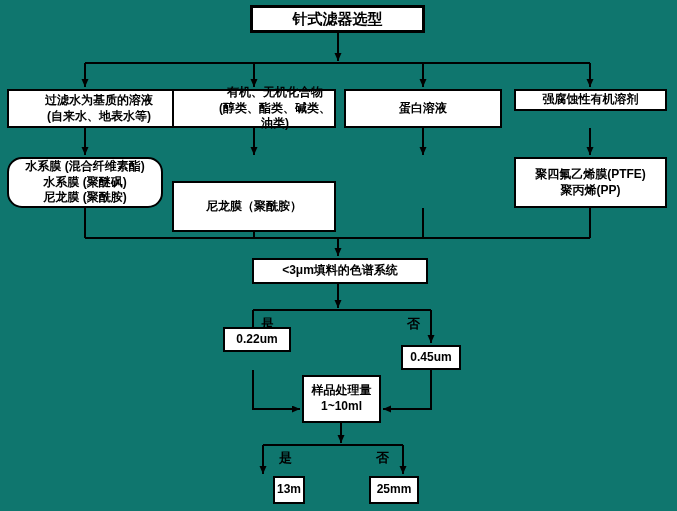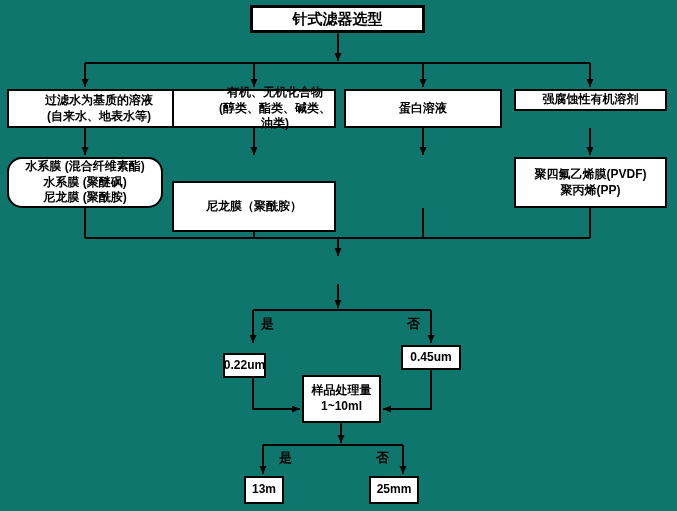--- a/index.html
+++ b/index.html
@@ -70,32 +70,33 @@
 (自来水、地表水等)</div>
   <div class="box" style="left:172px;top:89px;width:164px;height:39px;padding-left:42px;">有机、无机化合物
 (醇类、酯类、碱类、油类)</div>
   <div class="box" style="left:344px;top:89px;width:158px;height:39px;">蛋白溶液</div>
   <div class="box" style="left:514px;top:89px;width:153px;height:22px;">强腐蚀性有机溶剂</div>
 
   <div class="box" style="left:7px;top:157px;width:156px;height:51px;border-radius:15px;">水系膜 (混合纤维素酯)
 水系膜 (聚醚砜)
 尼龙膜 (聚酰胺)</div>
   <div class="box" style="left:172px;top:157px;width:164px;height:51px;margin-top:24px;">尼龙膜（聚酰胺）</div>
-  <div class="box" style="left:514px;top:157px;width:153px;height:51px;">聚四氟乙烯膜(PVDF)
+  <div class="box" style="left:514px;top:157px;width:153px;height:51px;">聚四氟乙烯膜(PTFE)
 聚丙烯(PP)</div>
 
+  <div class="box" style="left:252px;top:258px;width:176px;height:26px;">&lt;3μm填料的色谱系统</div>
 
   <span class="lbl" style="left:261px;top:317px;">是</span>
   <span class="lbl" style="left:407px;top:317px;">否</span>
 
-  <div class="box" style="left:223px;top:353px;width:43px;height:25px;">0.22um</div>
+  <div class="box" style="left:223px;top:327px;width:68px;height:25px;">0.22um</div>
   <div class="box" style="left:401px;top:345px;width:60px;height:25px;text-align:center;">0.45um</div>
 
   <div class="box" style="left:302px;top:375px;width:79px;height:48px;">样品处理量
 1~10ml</div>
 
   <span class="lbl" style="left:279px;top:451px;">是</span>
   <span class="lbl" style="left:376px;top:451px;">否</span>
 
-  <div class="box" style="left:244px;top:476px;width:40px;height:28px;">13m</div>
+  <div class="box" style="left:273px;top:476px;width:32px;height:28px;">13m</div>
   <div class="box" style="left:369px;top:476px;width:50px;height:28px;">25mm</div>
 
 </div>
 
 </body></html>

